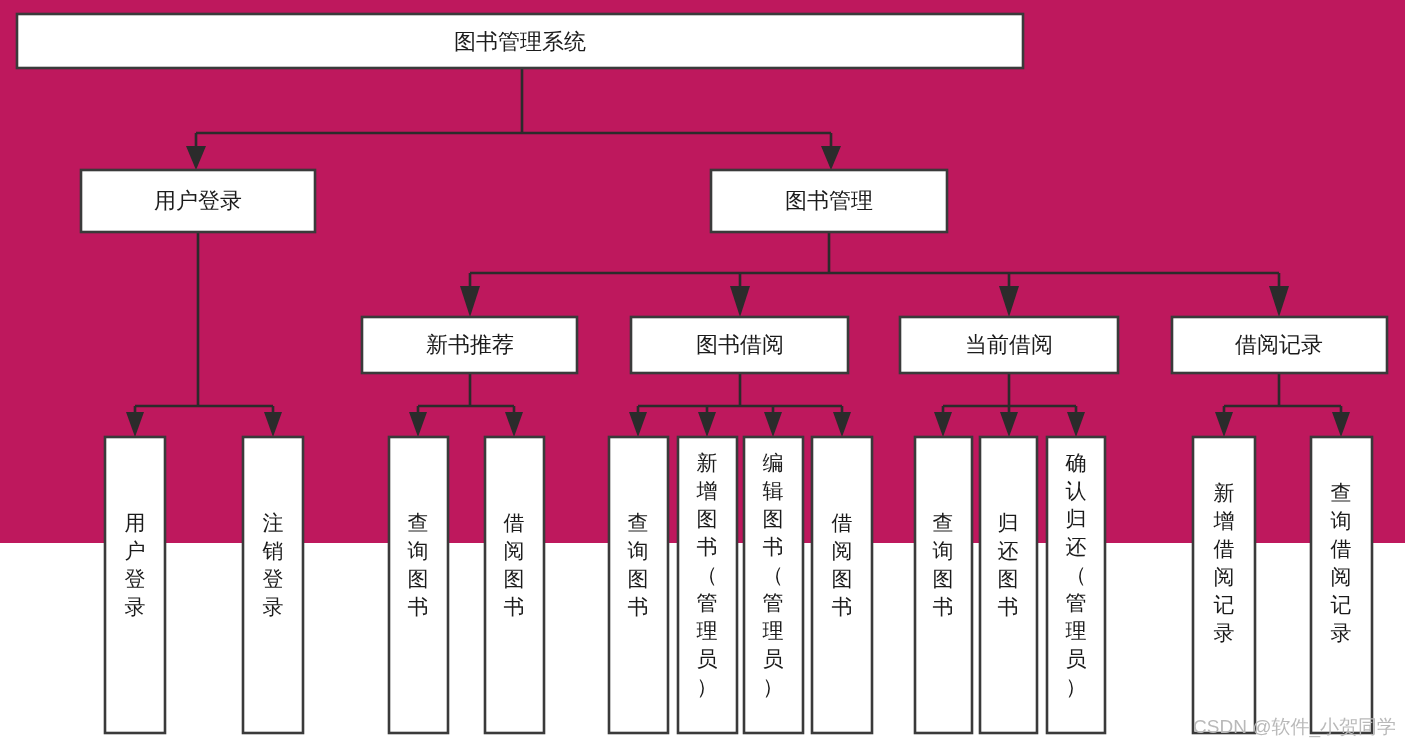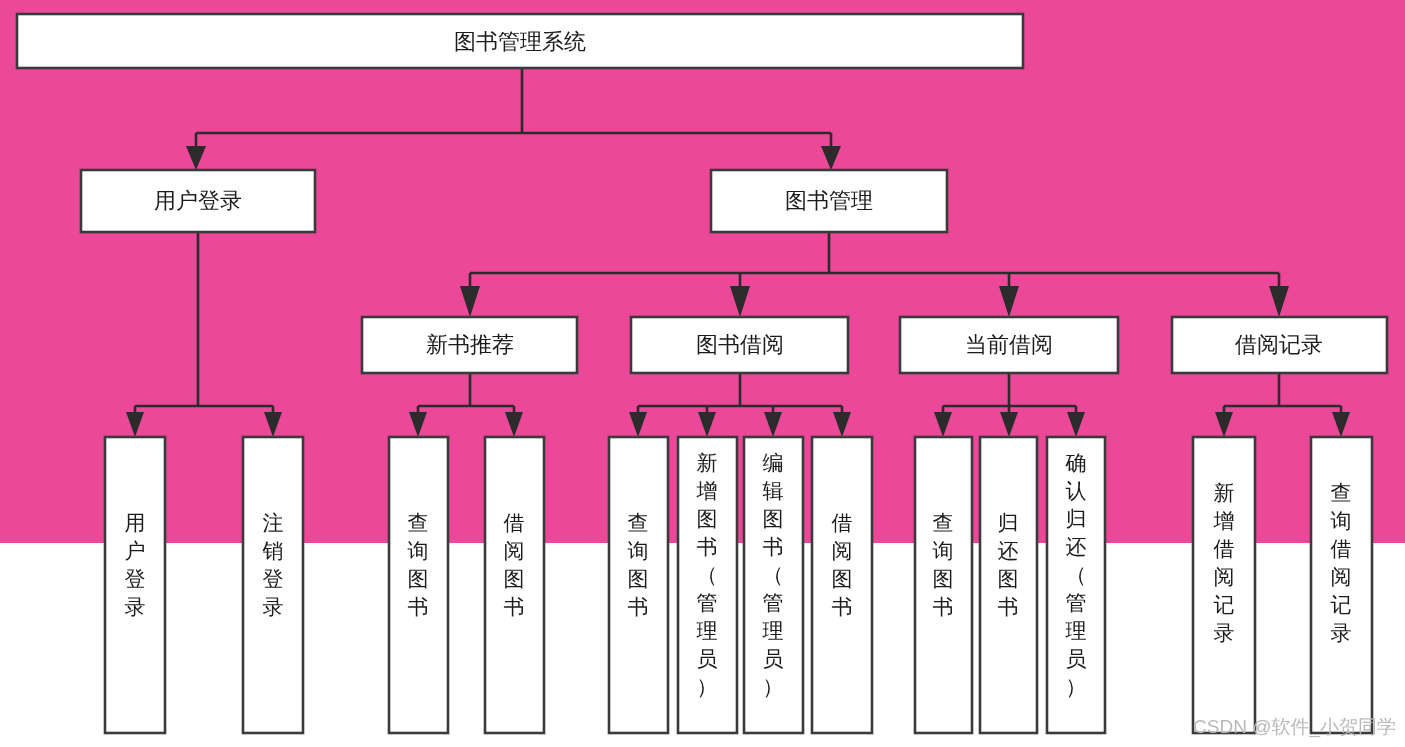--- a/index.html
+++ b/index.html
@@ -12,21 +12,21 @@
     width: 1405px;
     height: 747px;
     font-family: "Liberation Sans", "DejaVu Sans", sans-serif;
     overflow: hidden;
     position: relative;
   }
   #diagram-root {
     position: relative;
     width: 1405px;
     height: 543px;
-    background: #ec4899;
+    background: #be185d;
   }
   svg.diagram-canvas {
     position: absolute;
     top: 0;
     left: 0;
     width: 1405px;
     height: 747px;
     display: block;
   }
   .node-box {

